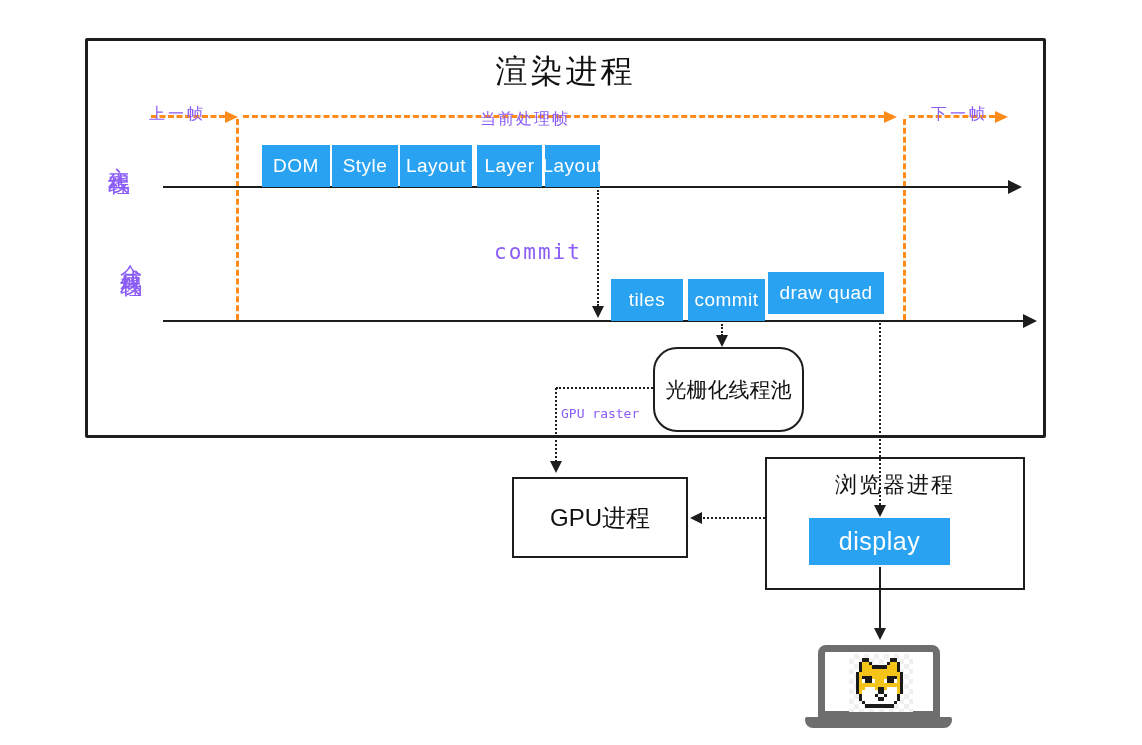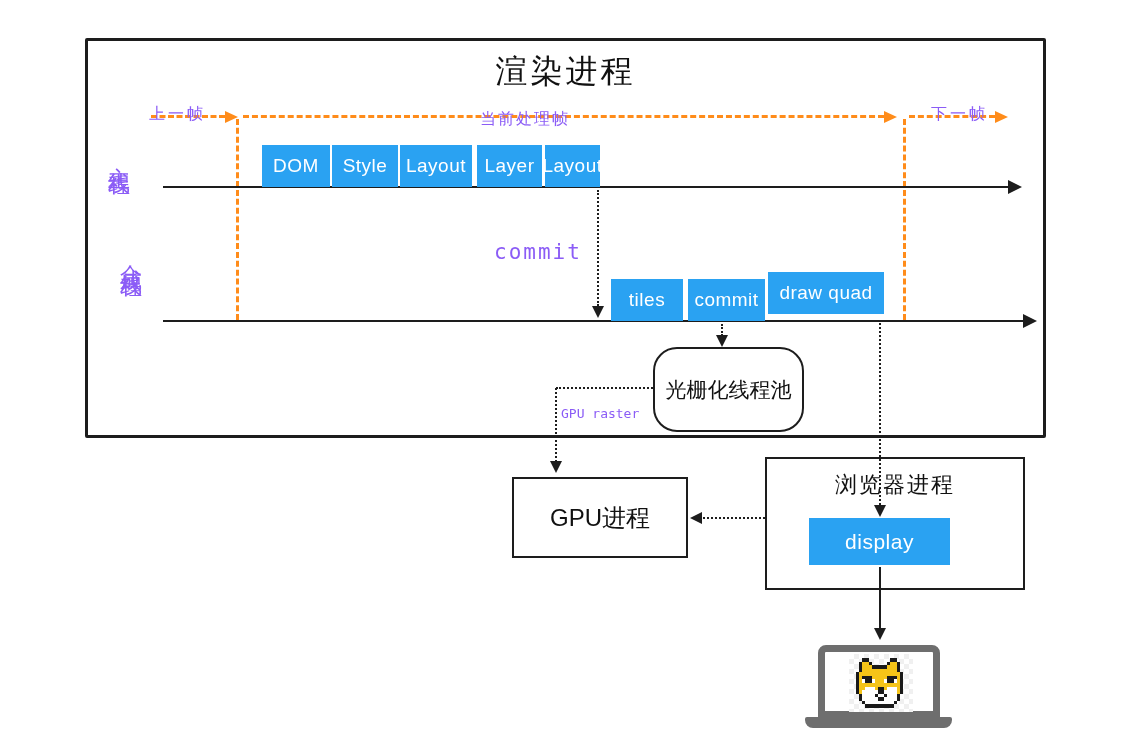--- a/index.html
+++ b/index.html
@@ -108,21 +108,21 @@
   <div class="hdot" style="left:556px;top:387px;width:97px;"></div>
   <div class="vdot" style="left:555px;top:388px;height:74px;"></div>
   <div class="tri d-ink" style="left:550px;top:461px;"></div>
   <div class="lab mono" style="left:561px;top:406px;font-size:13px;">GPU raster</div>
 
   <div class="proc-box" style="left:765px;top:457px;width:256px;height:129px;">
     <div style="margin-top:11px;text-align:center;font-size:22px;letter-spacing:2px;">浏览器进程</div>
   </div>
 
   <div class="proc-box center-flex" style="left:512px;top:477px;width:172px;height:77px;font-size:24px;">GPU进程</div>
-  <div class="stage" style="left:809px;top:518px;width:141px;height:47px;font-size:21px;">display</div>
+  <div class="stage" style="left:809px;top:518px;width:141px;height:47px;font-size:25px;">display</div>
 
   <div class="vdot" style="left:879px;top:323px;height:182px;"></div>
   <div class="tri d-ink" style="left:874px;top:505px;"></div>
 
   <div class="hdot" style="left:700px;top:517px;width:65px;"></div>
   <div class="tri l-ink" style="left:690px;top:512px;"></div>
 
   <div class="vline" style="left:879px;top:567px;height:62px;"></div>
   <div class="tri d-ink" style="left:874px;top:628px;"></div>
 

